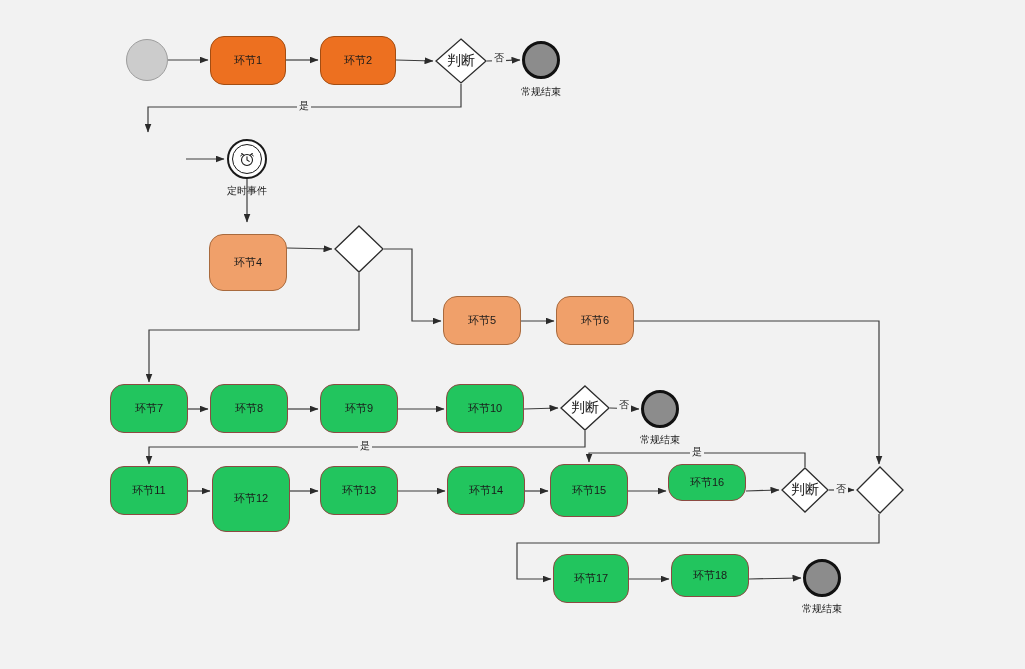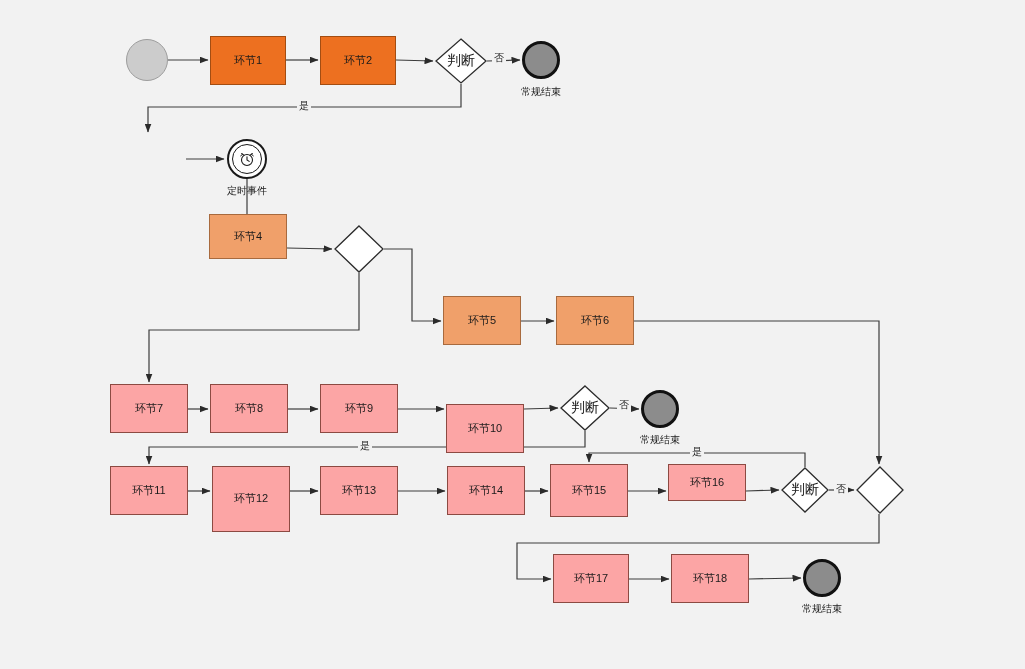--- a/index.html
+++ b/index.html
@@ -28,29 +28,29 @@
   }
   .node {
     position: absolute;
     box-sizing: border-box;
     display: flex;
     align-items: center;
     justify-content: center;
     text-align: center;
   }
   .task {
-    border-radius: 0;
+    border-radius: 14px;
     border: 1px solid #9a5c3a;
     font-size: 11px;
     color: #1a1a1a;
     line-height: 1.2;
   }
   .task.t-dark   { background: #ED7020; border-color: #A34D12; }
   .task.t-mid    { background: #F0A06A; border-color: #A86a3e; }
-  .task.t-light  { background: #fca5a5; border-color: #8c4a42; }
+  .task.t-light  { background: #22c55e; border-color: #8c4a42; }
   .circle {
     border-radius: 50%;
   }
   .start-circle {
     background: #cccccc;
     border: 1px solid #9d9d9d;
   }
   .end-circle {
     background: #8c8c8c;
     border: 3px solid #111111;
@@ -208,21 +208,21 @@
       <svg viewBox="0 0 24 24" width="20" height="20">
         <circle cx="12" cy="13.2" r="6.6" fill="none" stroke="#1a1a1a" stroke-width="1.3"></circle>
         <path d="M12 9.4 L12 13.2 L14.6 14.9" fill="none" stroke="#1a1a1a" stroke-width="1.3" stroke-linecap="round"></path>
         <path d="M5.6 5.4 L8.2 7.3 M18.4 5.4 L15.8 7.3" stroke="#1a1a1a" stroke-width="1.3" stroke-linecap="round"></path>
         <path d="M4.4 8.2 L6.4 6.6 M19.6 8.2 L17.6 6.6" stroke="#1a1a1a" stroke-width="1.2" stroke-linecap="round"></path>
       </svg>
     </div>
   </div>
   <div class="caption" style="left:217px; top:184px; width:60px;">定时事件</div>
 
-  <div class="node task t-mid" style="left:209px; top:214px; width:78px; height:45px;">
+  <div class="node task t-mid" style="left:209px; top:234px; width:78px; height:57px;">
     <span>环节4</span>
   </div>
 
   <div class="diamond-wrap" style="left:334px; top:225px; width:50px; height:48px;">
     <svg class="diamond-shape" viewBox="0 0 50 48">
       <polygon points="25,1 49,24 25,47 1,24" fill="#ffffff" stroke="#2b2b2b" stroke-width="1.3"></polygon>
     </svg>
   </div>
 
   <div class="node task t-mid" style="left:443px; top:296px; width:78px; height:49px;">
@@ -234,21 +234,21 @@
 
   <div class="node task t-light" style="left:110px; top:384px; width:78px; height:49px;">
     <span>环节7</span>
   </div>
   <div class="node task t-light" style="left:210px; top:384px; width:78px; height:49px;">
     <span>环节8</span>
   </div>
   <div class="node task t-light" style="left:320px; top:384px; width:78px; height:49px;">
     <span>环节9</span>
   </div>
-  <div class="node task t-light" style="left:446px; top:384px; width:78px; height:49px;margin-top:20px;">
+  <div class="node task t-light" style="left:446px; top:384px; width:78px; height:49px;">
     <span>环节10</span>
   </div>
 
   <div class="diamond-wrap" style="left:560px; top:385px; width:50px; height:46px;">
     <svg class="diamond-shape" viewBox="0 0 50 46">
       <polygon points="25,1 49,23 25,45 1,23" fill="#ffffff" stroke="#2b2b2b" stroke-width="1.3"></polygon>
     </svg>
     <div class="diamond-label">判断</div>
   </div>
 
@@ -284,21 +284,21 @@
 
   <div class="diamond-wrap" style="left:856px; top:466px; width:48px; height:48px;">
     <svg class="diamond-shape" viewBox="0 0 48 48">
       <polygon points="24,1 47,24 24,47 1,24" fill="#ffffff" stroke="#2b2b2b" stroke-width="1.3"></polygon>
     </svg>
   </div>
 
   <div class="node task t-light" style="left:553px; top:554px; width:76px; height:49px;">
     <span>环节17</span>
   </div>
-  <div class="node task t-light" style="left:671px; top:554px; width:78px; height:49px;">
+  <div class="node task t-light" style="left:671px; top:554px; width:78px; height:43px;">
     <span>环节18</span>
   </div>
 
   <div class="node circle end-circle" style="left:803px; top:559px; width:38px; height:38px;"></div>
   <div class="caption" style="left:792px; top:602px; width:60px;">常规结束</div>
 
   <div class="edge-label" style="left:492px; top:51px;">否</div>
   <div class="edge-label" style="left:297px; top:99px;">是</div>
   <div class="edge-label" style="left:617px; top:398px;">否</div>
   <div class="edge-label" style="left:358px; top:439px;">是</div>

